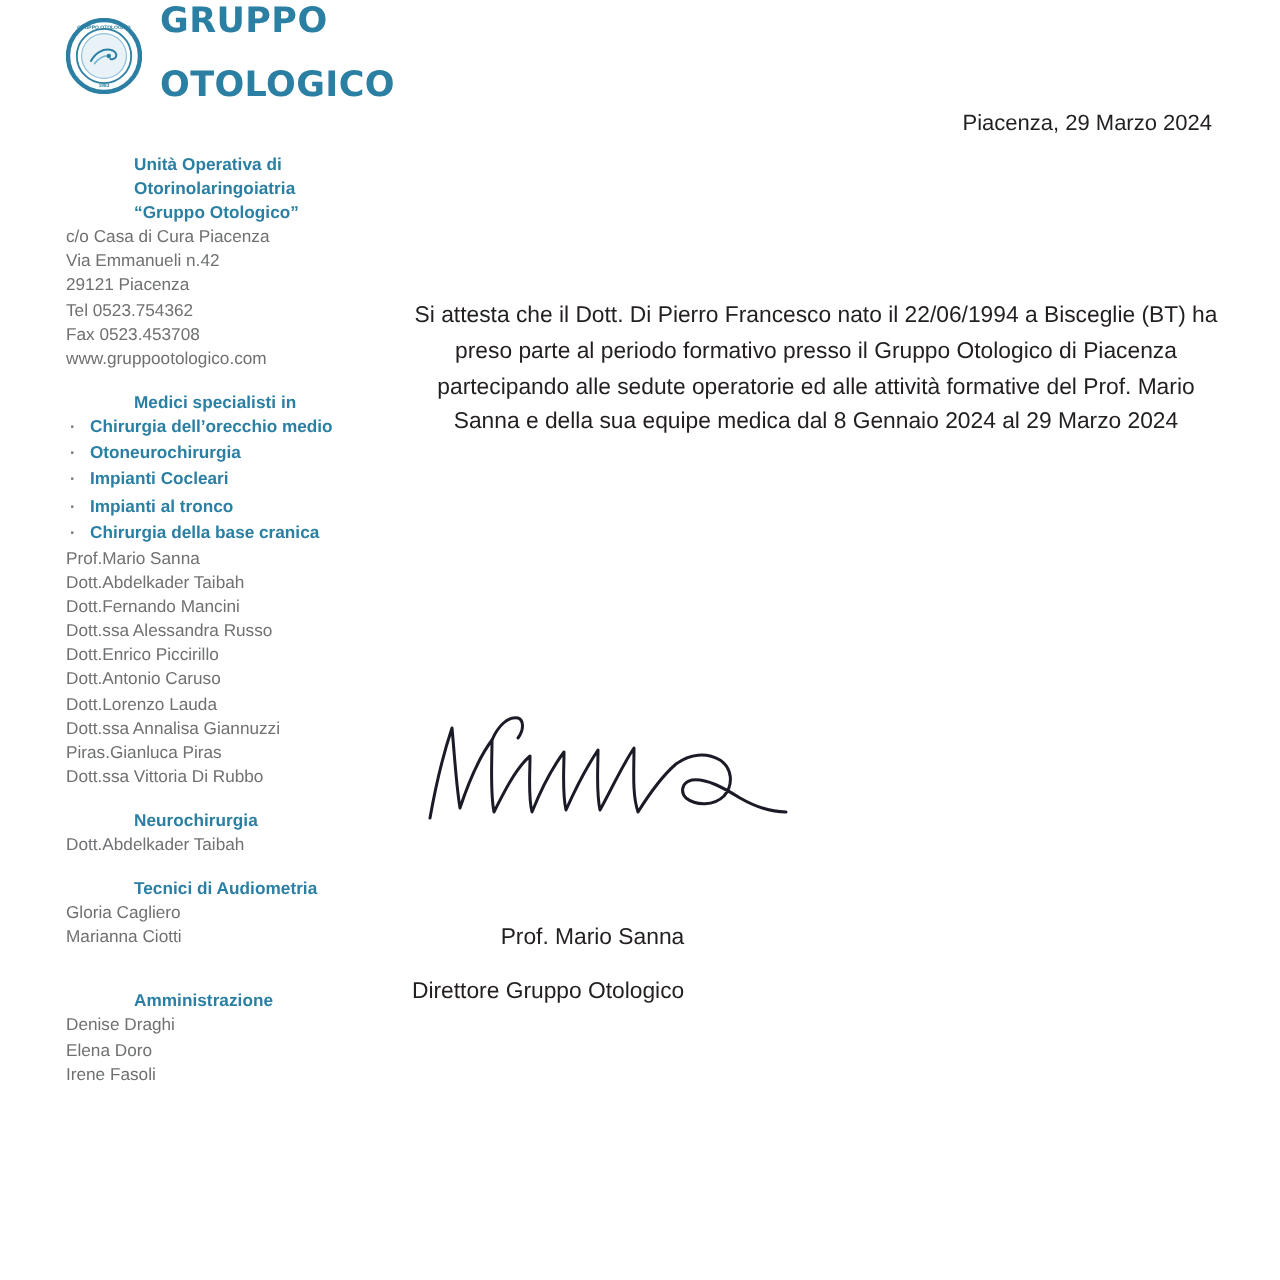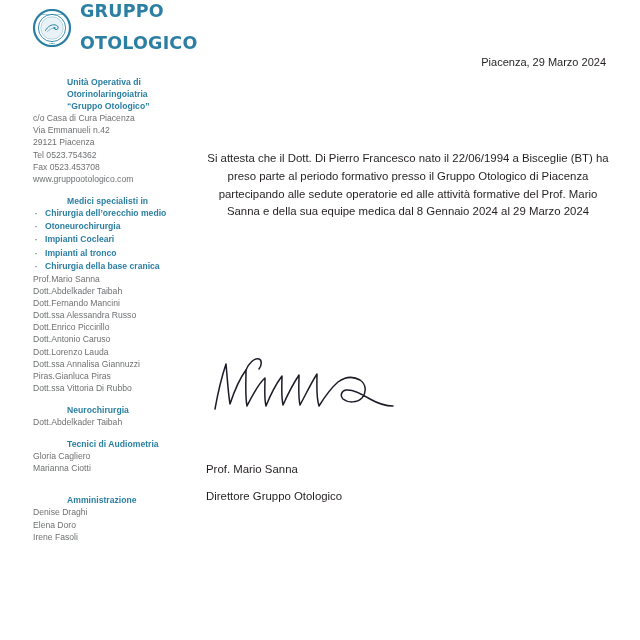--- a/index.html
+++ b/index.html
@@ -120,20 +120,21 @@
   .signature-area svg {
     display: block;
   }
   .sign-block {
     position: absolute;
     left: 206px;
     top: 461px;
     font-size: 11.4px;
     line-height: 17px;
     color: #231f20;
+    text-align: right;
   }
   .sign-block .role {
     margin-top: 10px;
   }
 </style>
 </head>
 <body>
 
 <div class="page">
 

